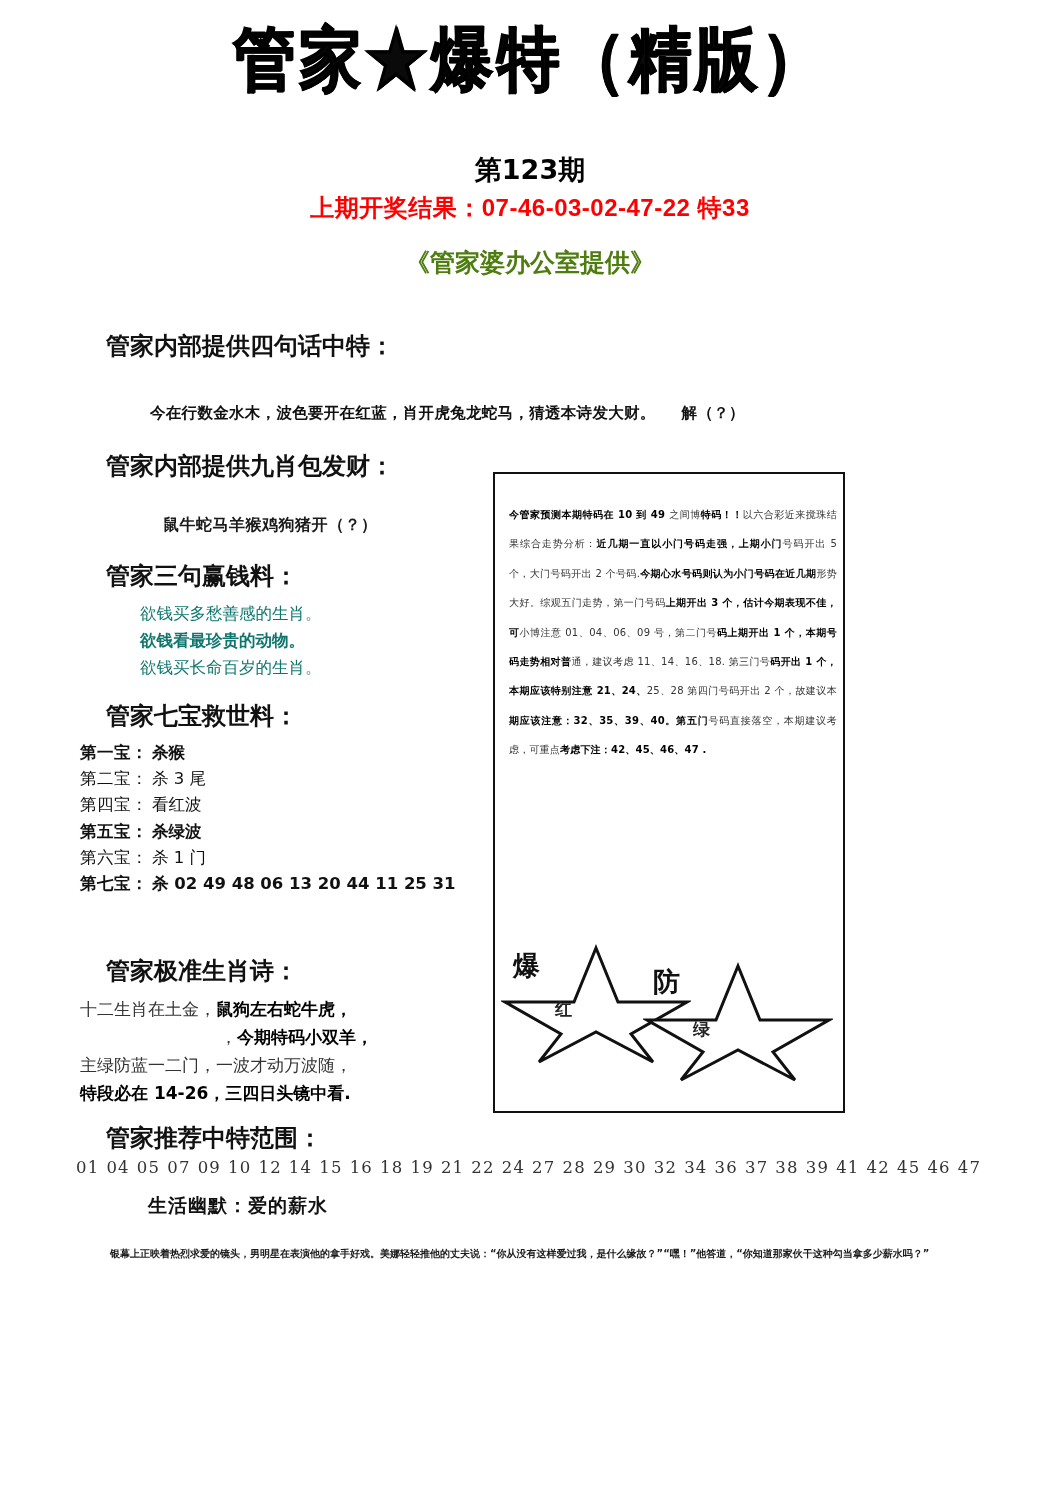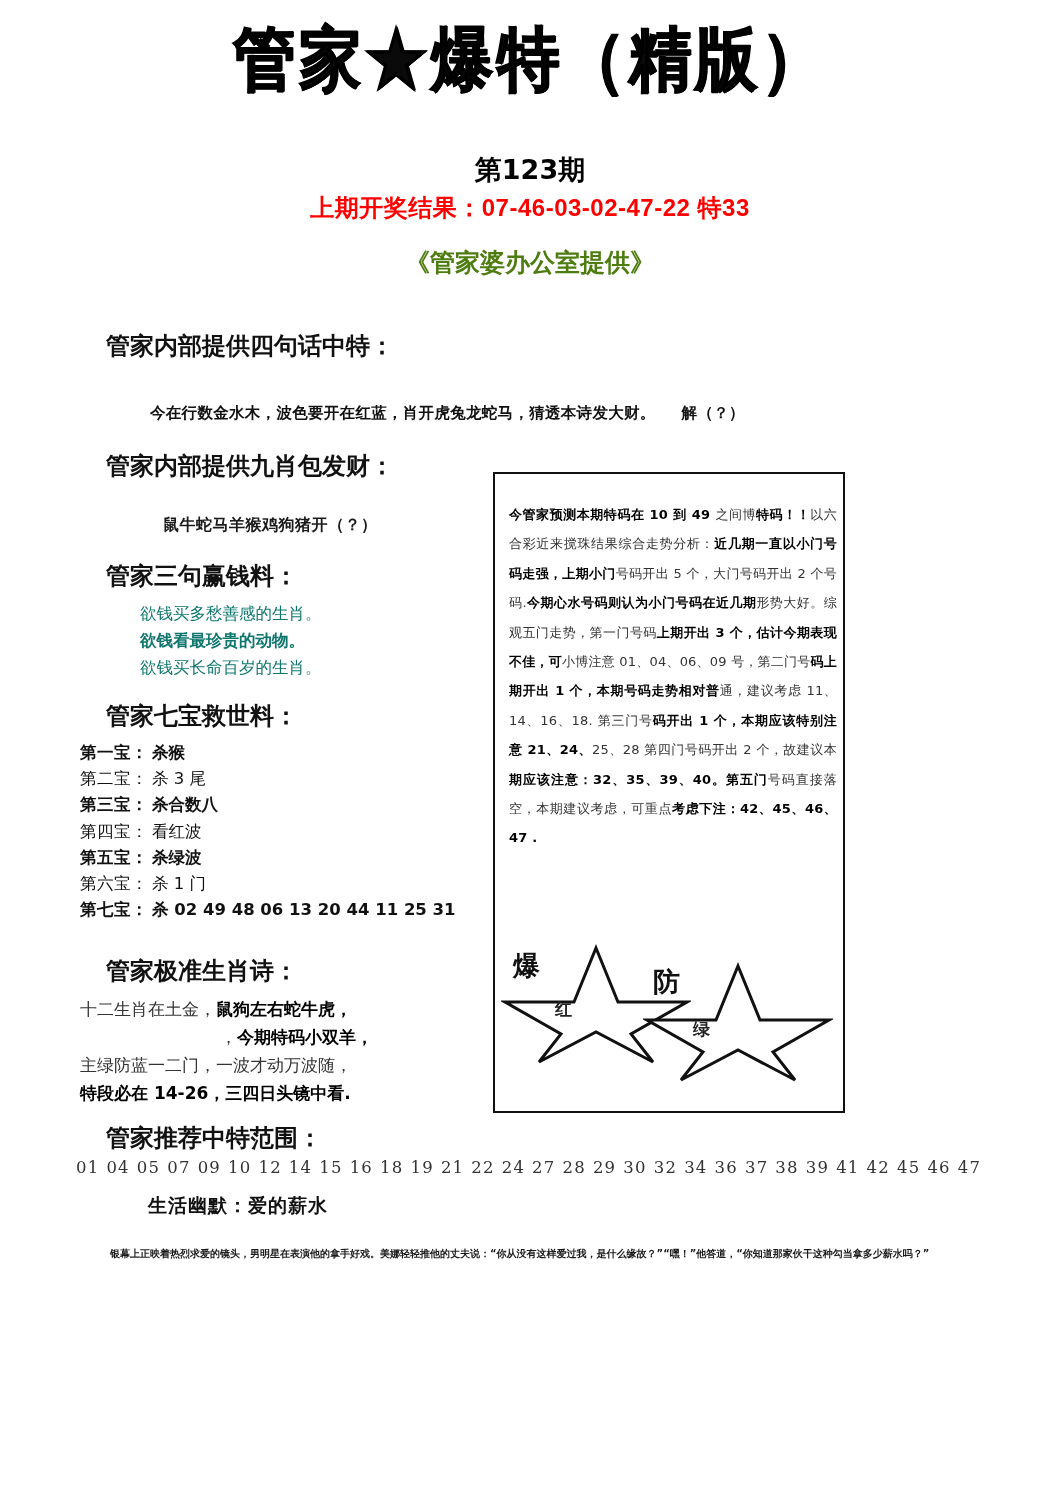--- a/index.html
+++ b/index.html
@@ -186,21 +186,21 @@
     left: 493px;
     top: 472px;
     width: 352px;
     height: 641px;
     border: 2px solid #111;
     box-sizing: border-box;
     background: #fff;
   }
   .analysis-inner {
     padding: 26px 6px 0 14px;
-    font-size: 13px;
+    font-size: 10px;
     line-height: 29.4px;
     color: #1a1a1a;
     text-align: justify;
     font-weight: 600;
     letter-spacing: 0.2px;
   }
   .analysis-inner .b { font-weight: 800; color: #000; }
   .analysis-inner .l { font-weight: 400; color: #333; }
 
   
@@ -256,21 +256,20 @@
 <div class="three-lines">
   <div>欲钱买多愁善感的生肖。</div>
   <div class="bold">欲钱看最珍贵的动物。</div>
   <div>欲钱买长命百岁的生肖。</div>
 </div>
 
 <div class="sec-head" style="top:700px;">管家七宝救世料：</div>
 <div class="treasures">
   <div class="row b"><span class="lbl">第一宝：</span><span class="val">杀猴</span></div>
   <div class="row"><span class="lbl">第二宝：</span><span class="val">杀 3 尾</span></div>
-  <div class="row b"><span class="lbl">第三宝：</span><span class="val">杀合数八</span></div>
   <div class="row"><span class="lbl">第四宝：</span><span class="val">看红波</span></div>
   <div class="row b"><span class="lbl">第五宝：</span><span class="val">杀绿波</span></div>
   <div class="row"><span class="lbl">第六宝：</span><span class="val">杀 1 门</span></div>
   <div class="row b"><span class="lbl">第七宝：</span><span class="val">杀 02 49 48 06 13 20 44 11 25 31</span></div>
 </div>
 
 <div class="sec-head" style="top:955px;">管家极准生肖诗：</div>
 <div class="zpoem">
   <div><span class="lite">十二生肖在土金，</span><span class="hvy">鼠狗左右蛇牛虎，</span></div>
   <div class="indent"><span class="lite">，</span><span class="hvy">今期特码小双羊，</span></div>

